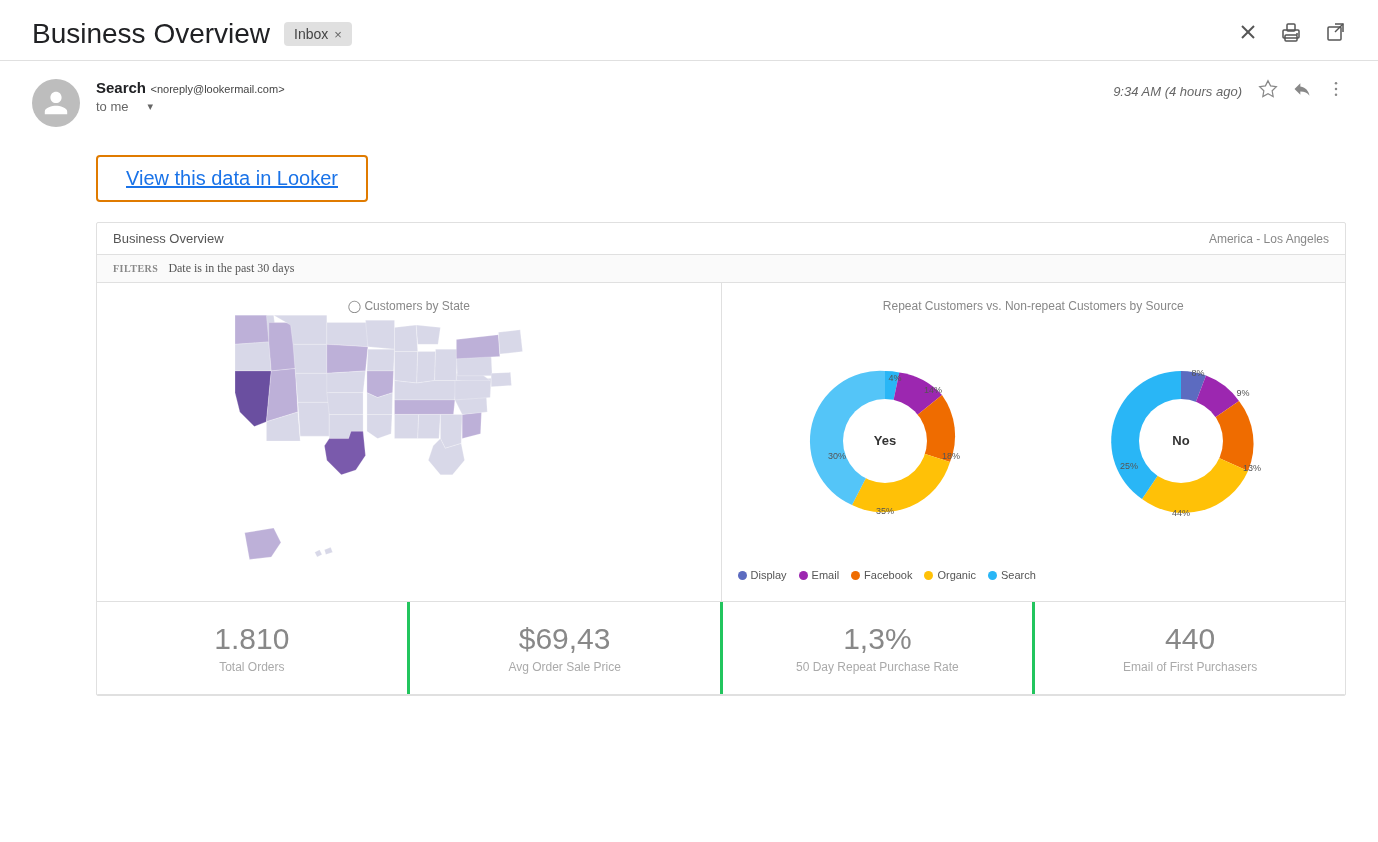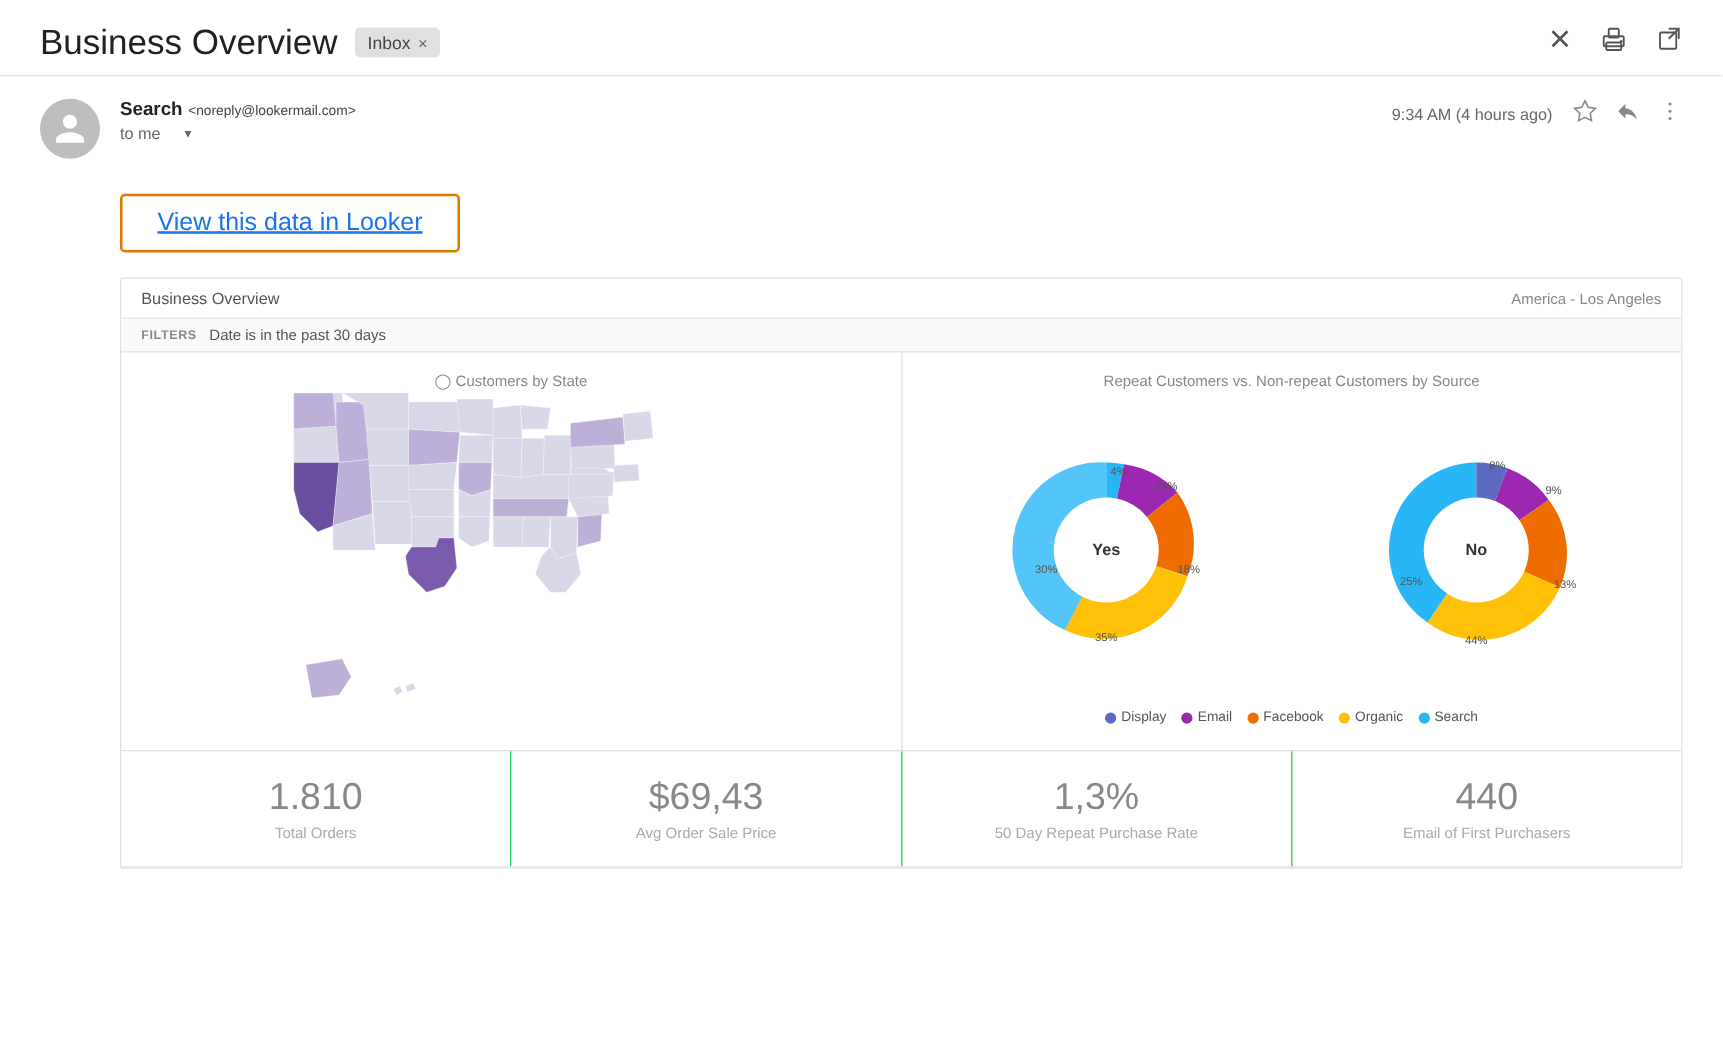--- a/index.html
+++ b/index.html
@@ -100,20 +100,21 @@
     }
     .timestamp-area {
       display: flex;
       align-items: center;
       gap: 16px;
       margin-left: auto;
     }
     .timestamp {
       font-size: 13px;
       color: #666;
+      font-style: italic;
     }
     .action-icons {
       display: flex;
       gap: 14px;
       align-items: center;
     }
     .action-icon {
       font-size: 18px;
       color: #666;
       cursor: pointer;
@@ -161,20 +162,21 @@
       font-size: 12px;
       color: #888;
     }
     .dashboard-filters {
       display: flex;
       align-items: center;
       gap: 10px;
       padding: 6px 16px;
       border-bottom: 1px solid #e0e0e0;
       background: #fafafa;
+      font-family: Liberation Serif, serif;
     }
     .filters-label {
       font-size: 10px;
       font-weight: 700;
       color: #888;
       letter-spacing: 0.5px;
       text-transform: uppercase;
     }
     .filters-value {
       font-size: 12px;
@@ -221,21 +223,20 @@
     .donut-wrapper {
       position: relative;
       display: flex;
       flex-direction: column;
       align-items: center;
     }
 
     
     .chart-legend {
       display: flex;
-      justify-content: center;
       gap: 12px;
       padding: 8px 0 4px;
       flex-wrap: wrap;
     }
     .legend-item {
       display: flex;
       align-items: center;
       gap: 4px;
       font-size: 11px;
       color: #555;
@@ -249,21 +250,21 @@
 
     
     .stats-row {
       display: flex;
       border-bottom: 1px solid #e0e0e0;
     }
     .stat-panel {
       flex: 1;
       padding: 20px 16px;
       text-align: center;
-      border-right: 1px solid #22c55e;
+      border-right: 3px solid #22c55e;
     }
     .stat-panel:last-child {
       border-right: none;
     }
     .stat-value {
       font-size: 30px;
       color: #888;
       font-weight: 300;
     }
     .stat-label {

